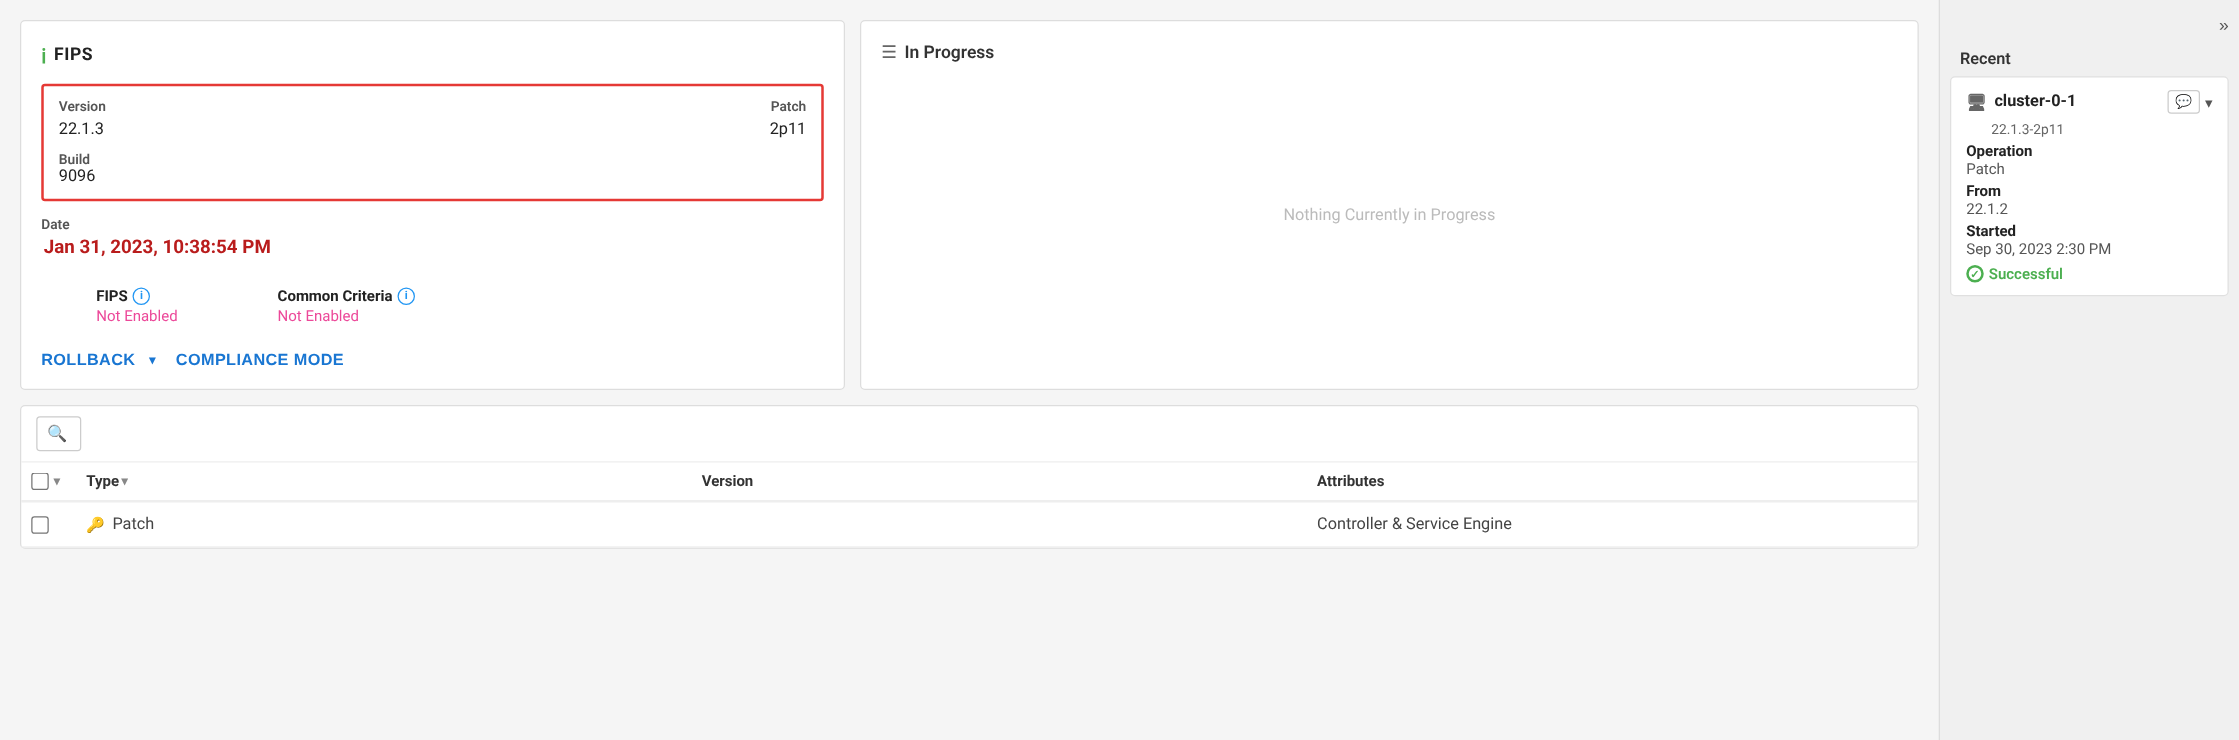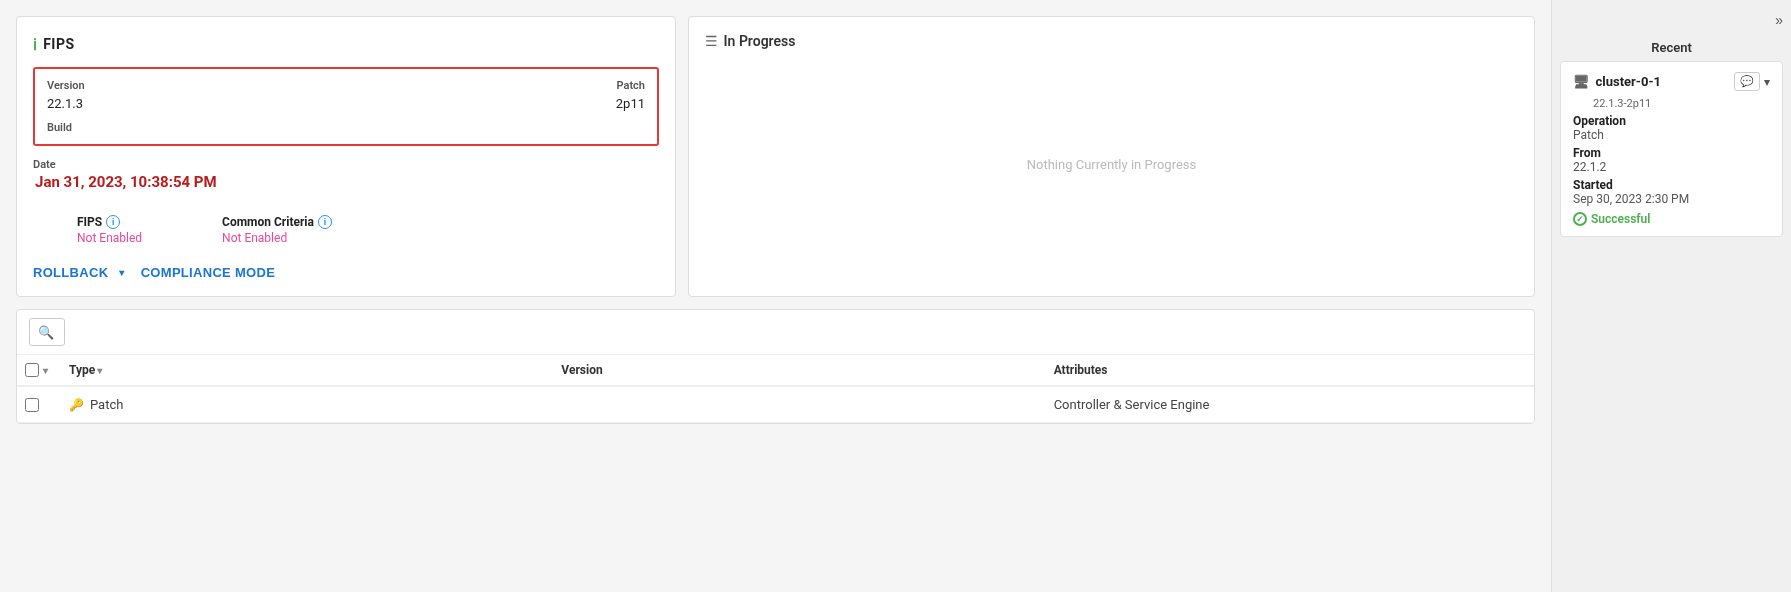--- a/index.html
+++ b/index.html
@@ -57,21 +57,21 @@
     .th-check { padding: 0 8px; display: flex; align-items: center; gap: 4px; }
     .table-row { display: grid; grid-template-columns: 40px 1fr 1fr 1fr; border-bottom: 1px solid #f0f0f0; padding: 10px 0; }
     .td { font-size: 13px; color: #444; padding: 0 12px; display: flex; align-items: center; gap: 6px; }
     .td-check { padding: 0 8px; display: flex; align-items: center; }
     .patch-icon { color: #888; font-size: 12px; }
 
     
     .sidebar { width: 240px; background: #f0f0f0; border-left: 1px solid #ddd; padding: 8px 0; flex-shrink: 0; }
     .sidebar-collapse { padding: 4px 8px; display: flex; justify-content: flex-end; }
     .collapse-btn { background: none; border: none; cursor: pointer; color: #555; font-size: 14px; }
-    .sidebar-section-title { font-size: 13px; font-weight: 600; color: #333; padding: 8px 16px 6px; text-align: center; }
+    .sidebar-section-title { font-size: 13px; font-weight: 600; color: #333; padding: 8px 16px 6px; }
     .recent-item { background: #fff; margin: 0 8px 8px; border-radius: 4px; padding: 10px 12px; border: 1px solid #e0e0e0; }
     .recent-item-header { display: flex; align-items: center; justify-content: space-between; margin-bottom: 6px; }
     .recent-item-name { font-size: 13px; font-weight: 700; color: #222; display: flex; align-items: center; gap: 6px; }
     .monitor-icon { color: #666; }
     .recent-item-actions { display: flex; gap: 4px; }
     .recent-item-version { font-size: 11px; color: #666; padding-left: 20px; }
     .recent-detail { font-size: 12px; color: #555; margin-top: 4px; }
     .recent-detail-label { font-weight: 700; color: #222; }
     .success-badge { display: flex; align-items: center; gap: 4px; color: #4caf50; font-size: 12px; font-weight: 600; margin-top: 6px; }
     .success-icon { width: 14px; height: 14px; border-radius: 50%; border: 2px solid #4caf50; display: flex; align-items: center; justify-content: center; font-size: 9px; }
@@ -91,20 +91,21 @@
         <span class="about-title">FIPS</span>
       </div>
 
       <div class="version-box">
         <span class="version-label">Version</span>
         <span class="patch-label">Patch</span>
         <span class="version-value">22.1.3</span>
         <span class="patch-value">2p11</span>
         <div class="build-row">
           <div class="build-label">Build</div>
+          <div class="build-value">9096</div>
         </div>
       </div>
 
       <div class="date-section">
         <div class="date-label">Date</div>
         <div class="date-value">Jan 31, 2023, 10:38:54 PM</div>
       </div>
 
       <div class="compliance-row">
         <div class="compliance-item">

